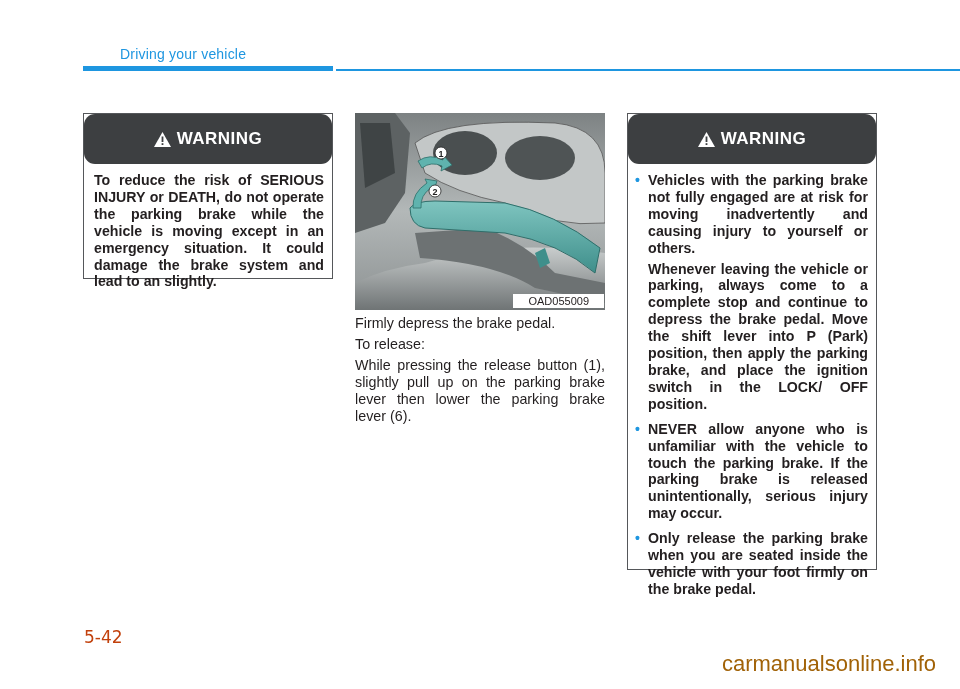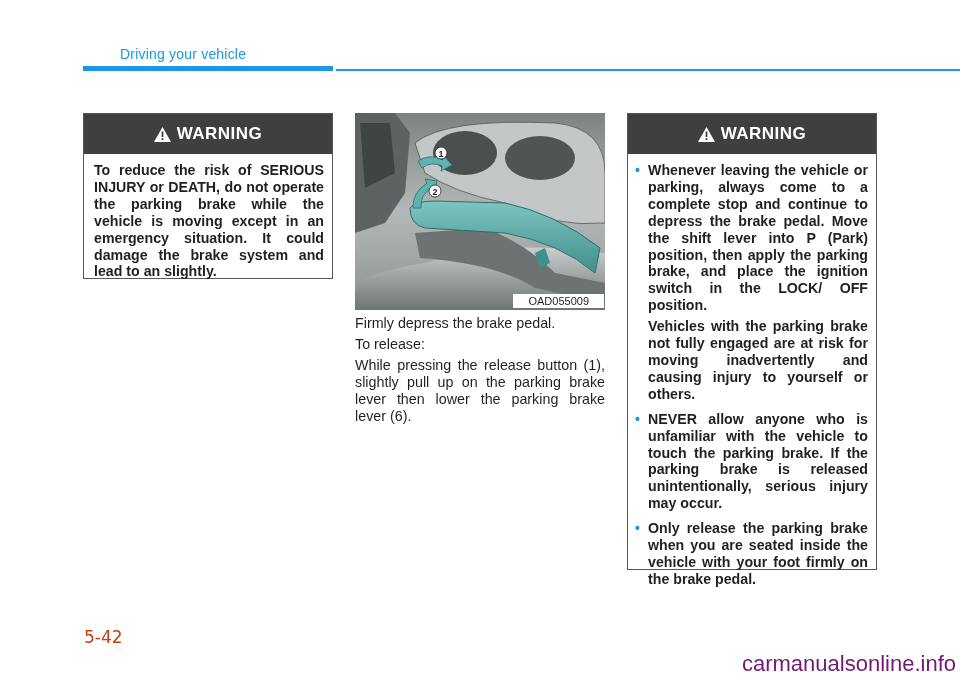--- a/index.html
+++ b/index.html
@@ -2,40 +2,40 @@
 <html><head>
 <meta charset="utf-8">
 <style>
   * { box-sizing: border-box; margin: 0; padding: 0; }
   body { width: 960px; height: 689px; background: #fff; position: relative; overflow: hidden; font-family: "Liberation Sans", sans-serif; color: #231f20; }
   .section-title { position: absolute; left: 84px; top: 46px; font-family: Liberation Sans, sans-serif; font-size: 14px; color: #1e96e0; letter-spacing: 0.2px; margin-left: 36px; }
   .rule-thick { position: absolute; left: 83px; top: 66px; width: 250px; height: 5px; background: #1e96e0; }
   .rule-thin { position: absolute; left: 336px; top: 69px; width: 624px; height: 2px; background: #1e96e0; }
 
   .warn-box { position: absolute; border: 1.5px solid #55575a; background: #fff; }
-  .warn-head { background: #3d3f41; color: #fff; height: 40px; display: flex; align-items: center; justify-content: center; font-weight: bold; font-size: 17px; letter-spacing: 0.5px; }
+  .warn-head { background: #3d3f41; color: #fff; height: 50px; display: flex; align-items: center; justify-content: center; font-weight: bold; font-size: 17px; letter-spacing: 0.5px; border-radius: 11px; }
   .warn-head svg { margin-right: 6px; }
   .warn-body { padding: 8px 8px 10px 10px; font-weight: bold; font-size: 14.2px; line-height: 16.9px; text-align: justify; }
 
   #warn-left { left: 83px; top: 113px; width: 250px; height: 166px; }
   #warn-right { left: 627px; top: 113px; width: 250px; height: 457px; }
   #warn-right .warn-body { padding: 8px 8px 8px 6px; }
   .bullet { display: flex; margin-bottom: 4px; }
   .bullet .dot { width: 14px; flex: 0 0 14px; color: #1e96e0; font-size: 14px; line-height: 17px; padding-left: 1px; }
   .bullet .txt { flex: 1; }
   .bullet .txt p { margin-bottom: 4px; }
 
   .figure { position: absolute; left: 355px; top: 113px; width: 250px; height: 197px; overflow: hidden; background: #9aa0a1; }
   .fig-caption { position: absolute; right: 1px; bottom: 2px; background: #fff; font-size: 11px; padding: 1px 15px; color: #231f20; }
 
   .body-text { position: absolute; left: 355px; top: 315px; width: 250px; font-size: 14.3px; line-height: 16.9px; color: #231f20; text-align: justify; }
   .body-text p { margin-bottom: 4px; }
 
   .page-num { position: absolute; left: 84px; top: 627px; font-family: "DejaVu Sans", sans-serif; font-size: 17px; color: #c2410c; }
-  .watermark { position: absolute; right: 4px; top: 651px; font-size: 22px; color: #701a75; letter-spacing: 0px; margin-left: 29px; }
+  .watermark { position: absolute; right: 24px; top: 651px; font-size: 22px; color: #a16207; letter-spacing: 0px; margin-left: 29px; }
 </style>
 </head>
 <body>
 
 <div class="section-title">Driving your vehicle</div>
 <div class="rule-thick"></div>
 <div class="rule-thin"></div>
 
 <div class="warn-box" id="warn-left">
   <div class="warn-head">
@@ -98,22 +98,22 @@
         <path d="M8.5 0 L17 15 L0 15 Z" fill="#fff"></path>
         <rect x="7.6" y="4.5" width="1.8" height="5.5" fill="#3d3f41"></rect>
         <rect x="7.6" y="11.2" width="1.8" height="1.8" fill="#3d3f41"></rect>
       </svg>
     <span>WARNING</span>
   </div>
   <div class="warn-body">
     <div class="bullet">
       <span class="dot">•</span>
       <div class="txt">
+        <p>Vehicles with the parking brake not fully engaged are at risk for moving inadvertently and causing injury to yourself or others.</p>
         <p>Whenever leaving the vehicle or parking, always come to a complete stop and continue to depress the brake pedal. Move the shift lever into P (Park) position, then apply the parking brake, and place the ignition switch in the LOCK/ OFF position.</p>
-        <p>Vehicles with the parking brake not fully engaged are at risk for moving inadvertently and causing injury to yourself or others.</p>
       </div>
     </div>
     <div class="bullet">
       <span class="dot">•</span>
       <div class="txt">
         <p>NEVER allow anyone who is unfamiliar with the vehicle to touch the parking brake. If the parking brake is released unintentionally, serious injury may occur.</p>
       </div>
     </div>
     <div class="bullet">
       <span class="dot">•</span>

